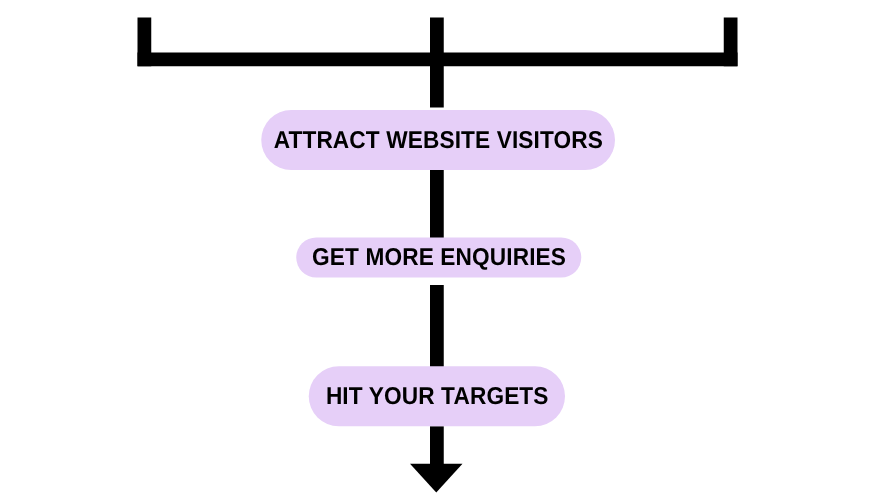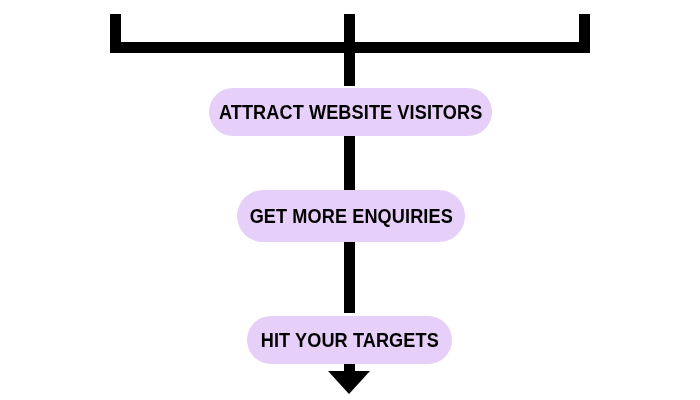--- a/index.html
+++ b/index.html
@@ -53,22 +53,22 @@
   .pill-label {
     color: #000000;
     font-weight: 700;
     letter-spacing: 0.1px;
     white-space: nowrap;
     font-family: "Liberation Sans", sans-serif;
     transform: scaleX(0.93);
     transform-origin: center;
   }
   .pill-1 { left: 209px; top: 88px;  width: 283px; height: 48px; }
-  .pill-2 { left: 237px; top: 190px; width: 228px; height: 52px; }
-  .pill-3 { left: 247px; top: 316px; width: 205px; height: 48px; }
+  .pill-2 { left: 237px; top: 190px; width: 228px; height: 32px; }
+  .pill-3 { left: 247px; top: 293px; width: 205px; height: 48px; }
   .pill-1 .pill-label { font-size: 19.5px; }
   .pill-2 .pill-label { font-size: 19.5px; }
   .pill-3 .pill-label { font-size: 19.5px; }
 </style>
 </head>
 <body>
 
 <div id="canvas">
 
   <div class="bracket-v" style="left:110px; top:14px; width:11px; height:39px;"></div>

